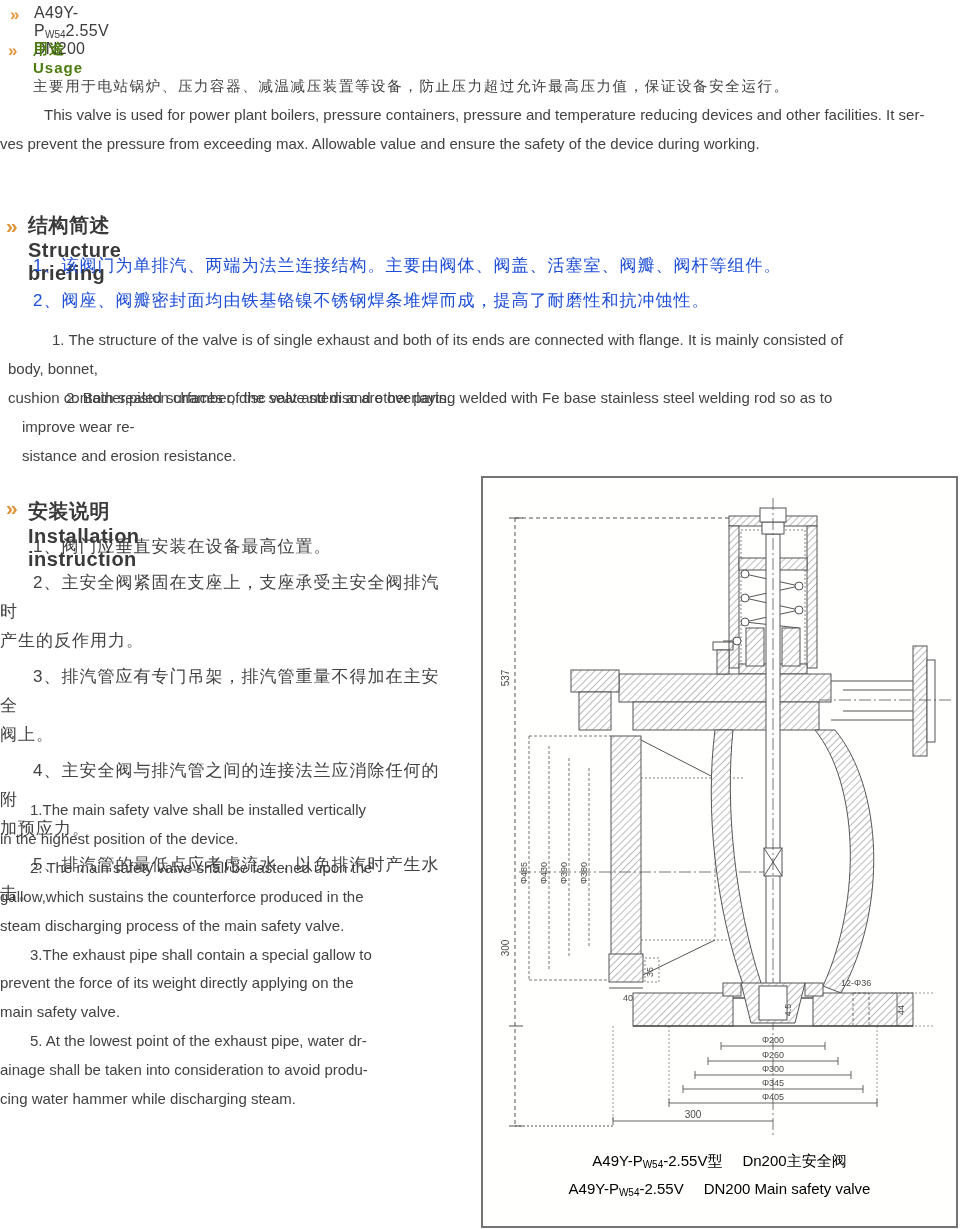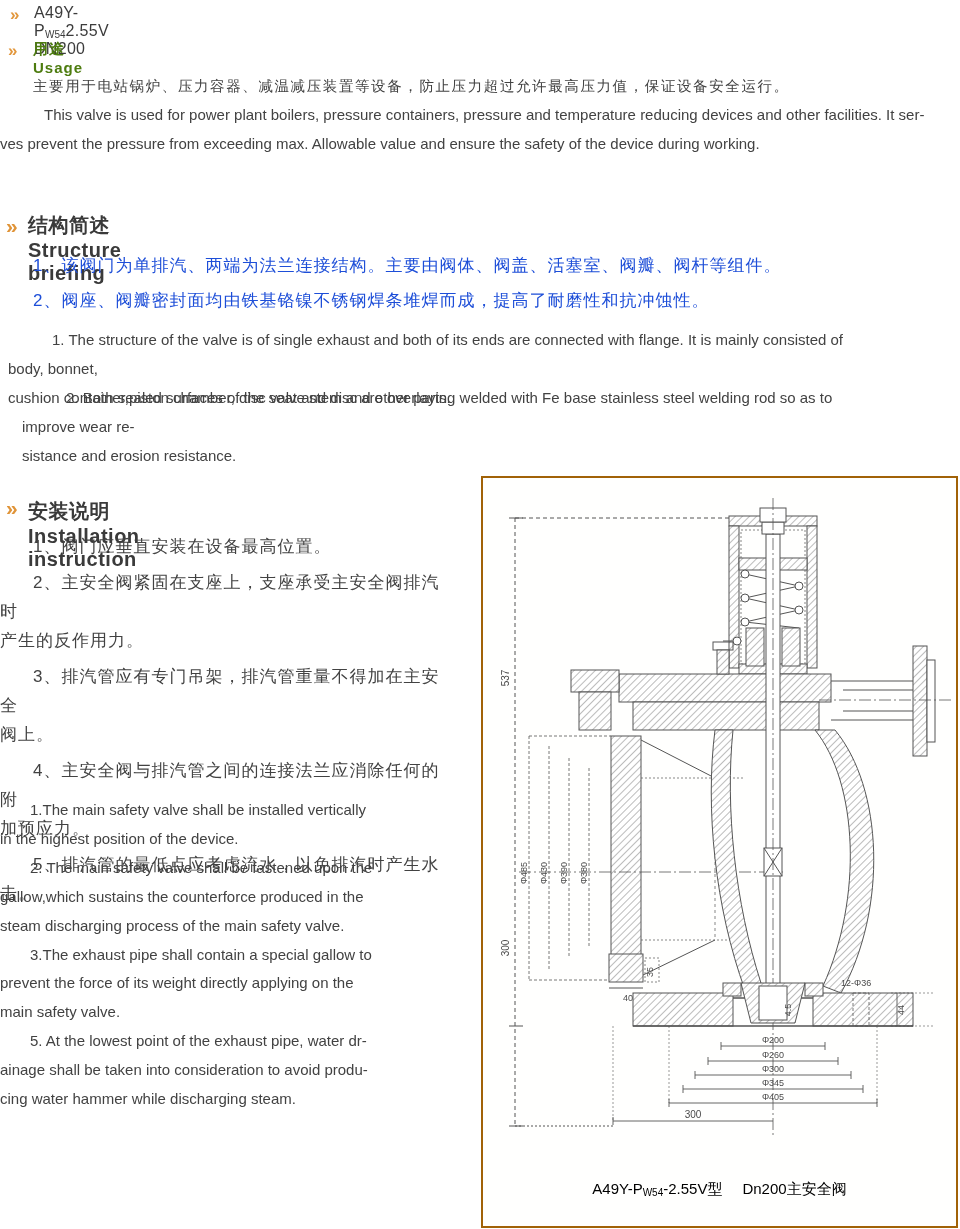--- a/index.html
+++ b/index.html
@@ -20,21 +20,21 @@
   .h2{font-size:15px;font-weight:bold;color:#4d7c0f;letter-spacing:1px;}
   .h1{font-size:20px;font-weight:bold;color:#3a3a3a;letter-spacing:.5px;}
   .zh-par{font-size:14.5px;letter-spacing:1.6px;line-height:21px;text-indent:33px;color:#424242;}
   .zh-item{font-size:17px;letter-spacing:1px;line-height:21px;text-indent:33px;color:#1d4ed8;}
   .en-par{font-size:15px;line-height:28.8px;white-space:pre-line;text-indent:44px;color:#424242;}
   .install-zh .item{font-size:17px;letter-spacing:1px;line-height:29px;white-space:pre-line;
     text-indent:33px;color:#424242;margin-bottom:7px;}
   .install-en .item{font-size:15px;line-height:28.9px;white-space:pre-line;text-indent:30px;color:#424242;}
   .diagram-box{
     position:absolute;left:481px;top:476px;width:477px;height:752px;
-    border:2px solid #a16207;box-sizing:border-box;background:#fffffe;
+    border:2px solid #737373;box-sizing:border-box;background:#fffffe;
   }
   .diagram-box svg{display:block;}
   .caption{
     position:absolute;left:0;bottom:22px;width:100%;text-align:center;
     font-size:15px;color:#000000;line-height:26px;
   }
   .caption .gap{display:inline-block;width:20px;}
   svg text{font-family:"Liberation Sans","DejaVu Sans",sans-serif;font-size:10px;fill:#4a4a4a;}
   svg .sm{font-size:9px;}
 </style>
@@ -253,14 +253,15 @@
     <text x="290" y="565" text-anchor="middle" class="sm">Φ200</text>
     <text x="290" y="580" text-anchor="middle" class="sm">Φ260</text>
     <text x="290" y="594" text-anchor="middle" class="sm">Φ300</text>
     <text x="290" y="608" text-anchor="middle" class="sm">Φ345</text>
     <text x="290" y="622" text-anchor="middle" class="sm">Φ405</text>
     <text x="210" y="640" text-anchor="middle">300</text>
   </svg>
 
   <div class="caption">
     <div><span>A49Y-P</span><sub class="msub">W54</sub><span>-2.55V型</span><span class="gap"></span><span>Dn200主安全阀</span></div>
+    <div><span>A49Y-P</span><sub class="msub">W54</sub><span>-2.55V</span><span class="gap"></span><span>DN200  Main safety valve</span></div>
   </div>
 </div>
 
 </body></html>

